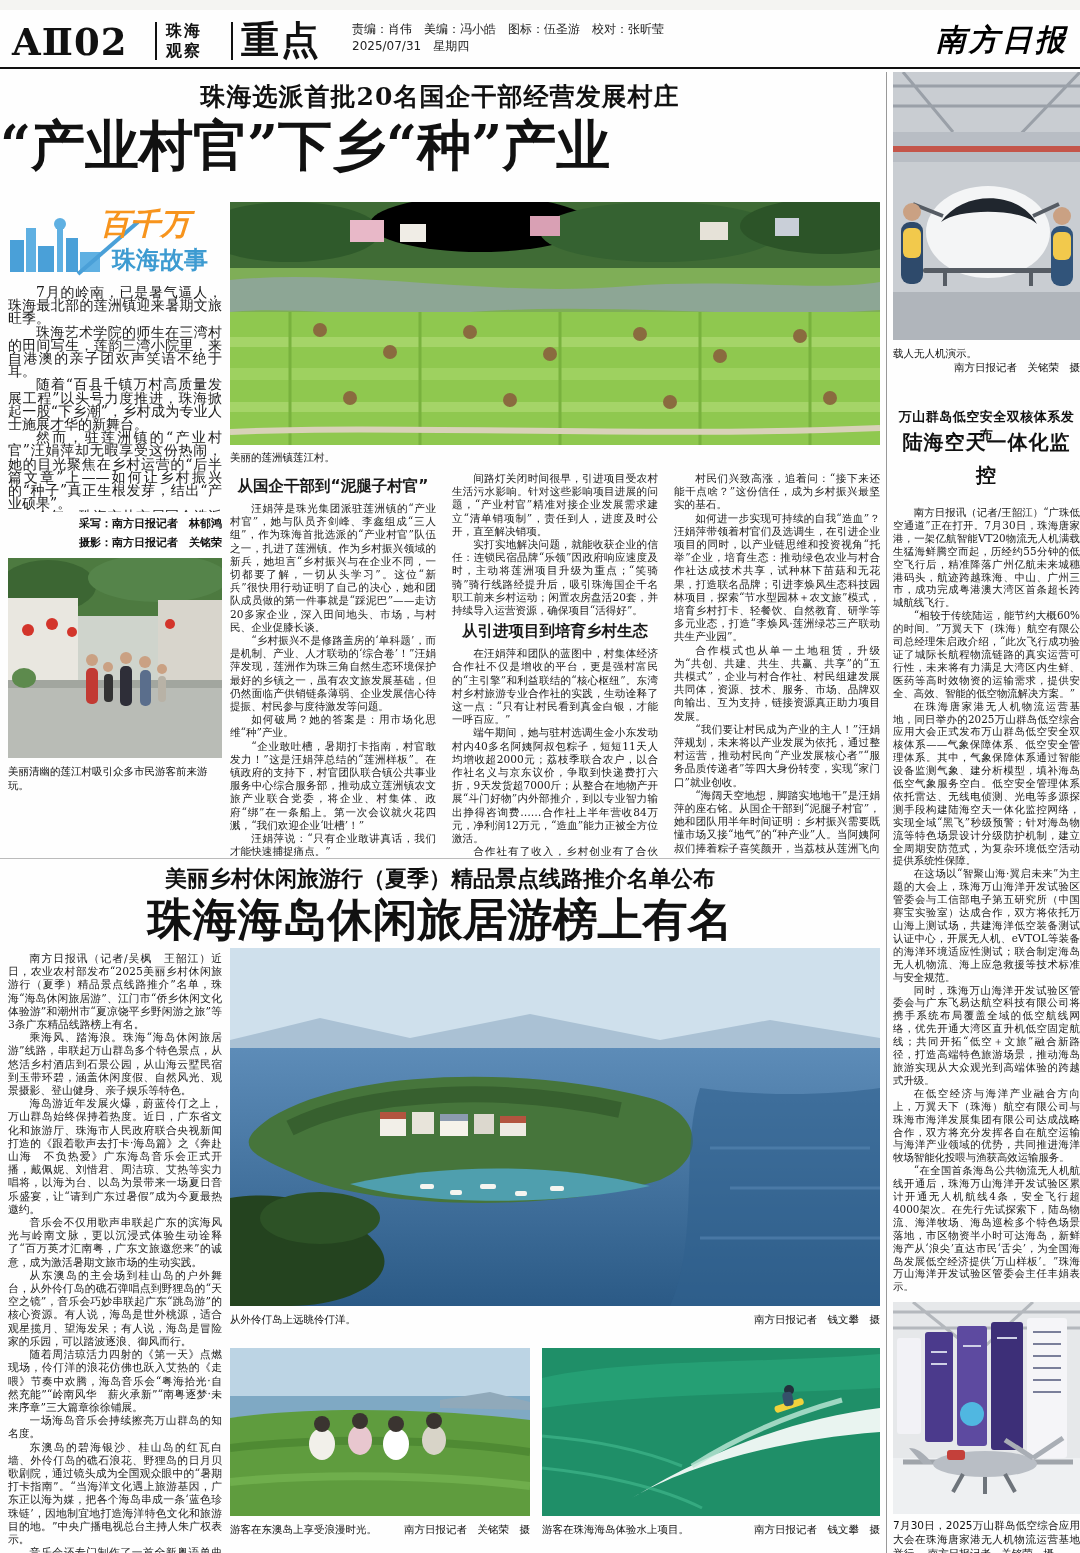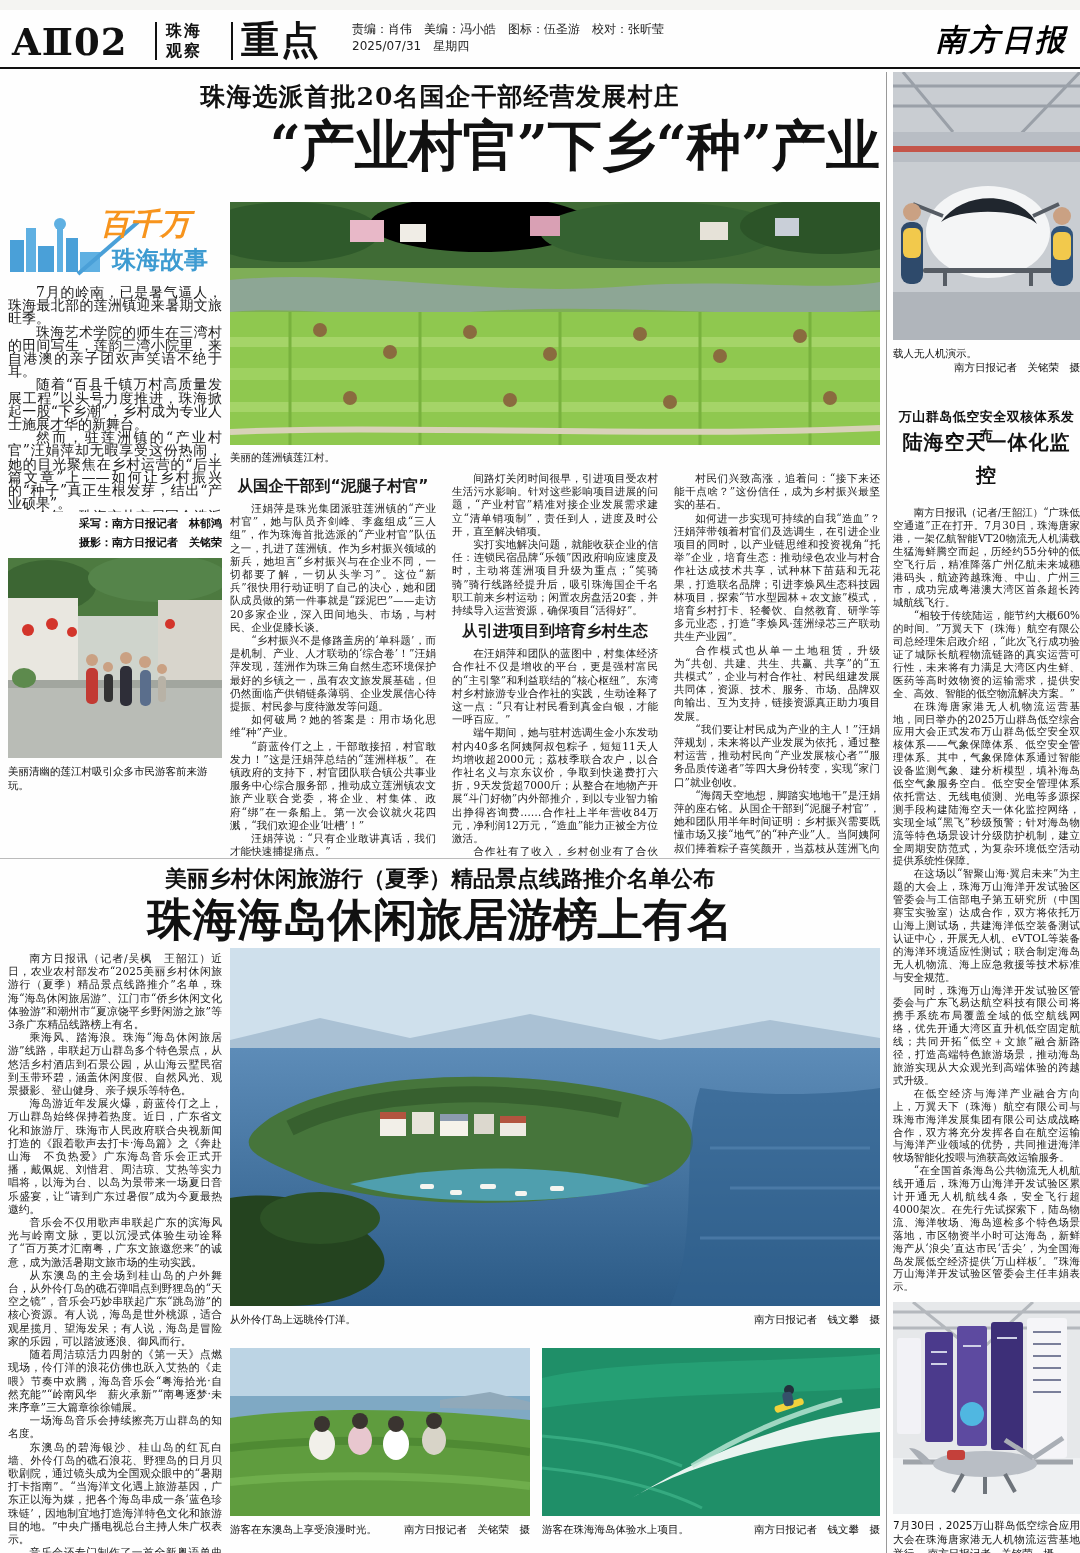--- a/index.html
+++ b/index.html
@@ -11,21 +11,21 @@
   .vrule{width:2px;background:#111;}
   .secname{font-size:16px;font-weight:bold;line-height:20px;letter-spacing:2px;}
   .sechl{font-size:38px;font-weight:900;letter-spacing:2px;}
   .credits{font-size:12px;color:#222;line-height:17px;}
   .masthead{font-family:"DejaVu Serif","Liberation Serif",serif;font-weight:bold;font-style:italic;
             font-size:30px;letter-spacing:3px;}
   .hdrule{left:0;top:57px;width:1080px;height:2px;background:#111;}
   
   .kicker1{left:0;top:70px;width:880px;text-align:center;font-family:"DejaVu Serif","Liberation Serif",serif;
            font-size:25px;font-weight:bold;letter-spacing:1px;}
-  .headline1{left:0;top:100px;width:880px;text-align:right;font-family:"DejaVu Serif","Liberation Serif",serif;
+  .headline1{left:0;top:100px;width:880px;text-align:left;font-family:"DejaVu Serif","Liberation Serif",serif;
              font-size:54px;font-weight:900;letter-spacing:0px;}
   .kicker2{left:0;top:854px;width:880px;text-align:center;font-family:"DejaVu Serif","Liberation Serif",serif;
            font-size:22px;font-weight:bold;}
   .headline2{left:0;top:880px;width:880px;text-align:center;font-family:"DejaVu Serif","Liberation Serif",serif;
              font-size:45px;font-weight:900;}
   
   .bodycol{font-family:"DejaVu Serif","Liberation Serif",serif;font-size:10.6px;line-height:13.2px;
            text-align:justify;color:#1a1a1a;overflow:hidden;}
   .bodycol p{margin:0;text-indent:2em;}
   .subhead{font-family:"DejaVu Sans","Liberation Sans",sans-serif;font-size:15.5px;font-weight:bold;
@@ -163,21 +163,21 @@
   </div>
   <div class="abs caption" style="left:230px;top:440px;width:650px;">美丽的莲洲镇莲江村。</div>
 
   <div class="abs threecol" style="left:230px;top:462px;width:650px;height:384px;">
     <div class="c bodycol" style="height:384px;">
       <div class="subhead">从国企干部到“泥腿子村官”</div>
       <div>
           <p>汪娟萍是珠光集团派驻莲洲镇的“产业村官”，她与队员齐剑峰、李鑫组成“三人组”，作为珠海首批选派的“产业村官”队伍之一，扎进了莲洲镇。作为乡村振兴领域的新兵，她坦言“乡村振兴与在企业不同，一切都要了解，一切从头学习”。这位“新兵”很快用行动证明了自己的决心，她和团队成员做的第一件事就是“踩泥巴”——走访20多家企业，深入田间地头、市场，与村民、企业促膝长谈。</p>
           <p>“乡村振兴不是修路盖房的‘单科题’，而是机制、产业、人才联动的‘综合卷’！”汪娟萍发现，莲洲作为珠三角自然生态环境保护最好的乡镇之一，虽有农文旅发展基础，但仍然面临产供销链条薄弱、企业发展信心待提振、村民参与度待激发等问题。</p>
           <p>如何破局？她的答案是：用市场化思维“种”产业。</p>
-          <p>“蔚蓝伶仃之上，干部敢接招，村官敢发力！”这是汪娟萍总结的“莲洲样板”。在镇政府的支持下，村官团队联合镇公共事业服务中心综合服务部，推动成立莲洲镇农文旅产业联合党委，将企业、村集体、政府“绑”在一条船上。第一次会议就火花四溅，“我们欢迎企业‘吐槽’！”</p>
+          <p>“企业敢吐槽，暑期打卡指南，村官敢发力！”这是汪娟萍总结的“莲洲样板”。在镇政府的支持下，村官团队联合镇公共事业服务中心综合服务部，推动成立莲洲镇农文旅产业联合党委，将企业、村集体、政府“绑”在一条船上。第一次会议就火花四溅，“我们欢迎企业‘吐槽’！”</p>
           <p>汪娟萍说：“只有企业敢讲真话，我们才能快速捕捉痛点。”</p>
         </div>
     </div>
     <div class="c bodycol" style="height:384px;">
       <div>
           <p>间路灯关闭时间很早，引进项目受农村生活污水影响。针对这些影响项目进展的问题，“产业村官”精准对接企业发展需求建立“清单销项制”，责任到人，进度及时公开，直至解决销项。</p>
           <p>实打实地解决问题，就能收获企业的信任：连锁民宿品牌“乐领”因政府响应速度及时，主动将莲洲项目升级为重点；“笑骑骑”骑行线路经提升后，吸引珠海国企千名职工前来乡村运动；闲置农房盘活20套，并持续导入运营资源，确保项目“活得好”。</p>
         </div>
       <div class="subhead">从引进项目到培育乡村生态</div>
       <div>

